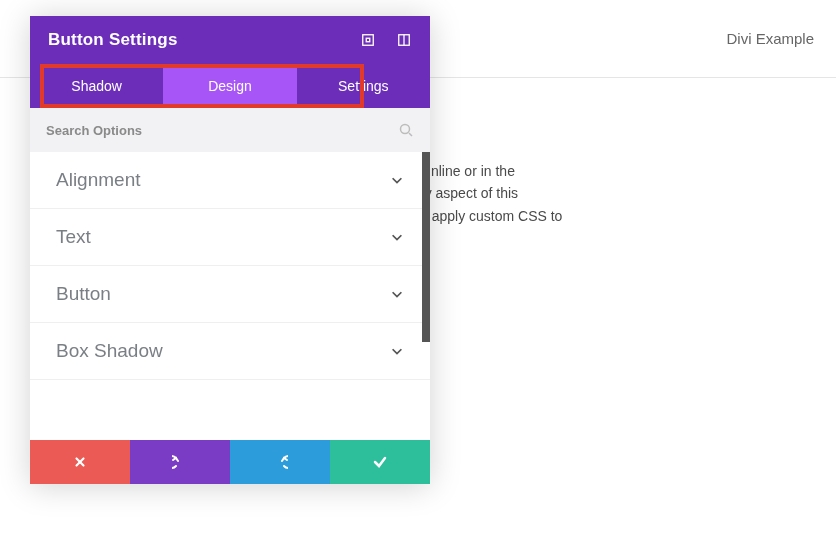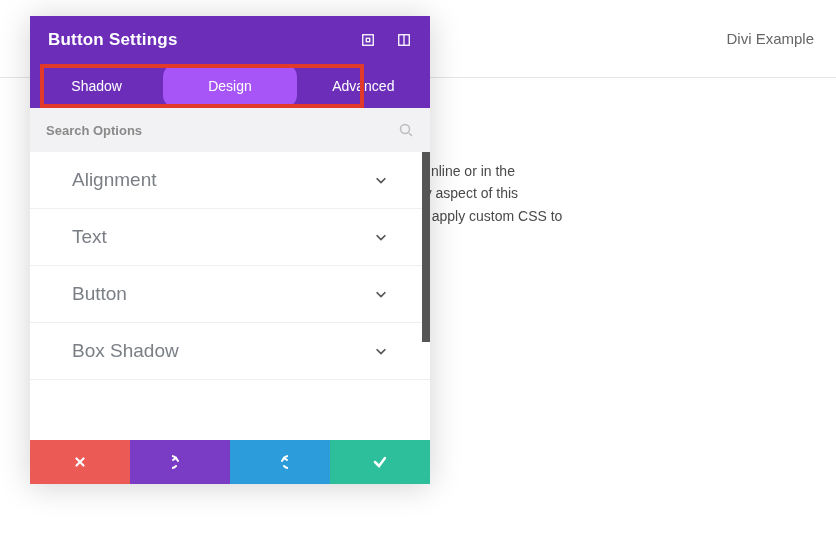--- a/index.html
+++ b/index.html
@@ -12,31 +12,31 @@
 
   .panel { position: absolute; left: 30px; top: 16px; width: 400px; background: #fff; box-shadow: 0 2px 30px rgba(0,0,0,0.18); display: flex; flex-direction: column; }
 
   .panel-header { background: #6c2eb9; color: #fff; height: 48px; display: flex; align-items: center; justify-content: space-between; padding: 0 18px; }
   .panel-title { font-weight: 600; font-size: 17px; letter-spacing: 0.2px; }
   .header-icons { display: flex; gap: 20px; align-items: center; }
   .hicon { width: 16px; height: 16px; cursor: pointer; display: flex; align-items: center; justify-content: center; }
 
   .tabs { display: flex; background: #6c2eb9; position: relative; }
   .tab { flex: 1; height: 44px; display: flex; align-items: center; justify-content: center; color: #fff; font-size: 14px; font-weight: 500; cursor: pointer; }
-  .tab.active { background: #a855f7; border-radius: 13px; }
+  .tab.active { background: #a855f7; }
   .tabs-outline { position: absolute; left: 10px; top: 0; width: 324px; height: 44px; border: 4px solid #e23a2a; pointer-events: none; }
 
   .search-row { height: 44px; padding: 0 16px; display: flex; align-items: center; background: #f2f2f4; }
   .search-input { flex: 1; border: none; background: transparent; outline: none; font-size: 13px; font-weight: 600; color: #7a7a7a; }
   .search-input::placeholder { color: #8a8a8a; }
   .search-icon { width: 16px; height: 16px; opacity: 0.5; }
 
   .body-area { height: 288px; overflow: hidden; position: relative; }
   .scrollbar { position: absolute; right: 0; top: 0; width: 8px; height: 190px; background: #555; }
-  .section { height: 57px; border-bottom: 1px solid #efefef; display: flex; align-items: center; justify-content: space-between; padding: 0 42px; cursor: pointer; background:#fff; }
+  .section { height: 57px; border-bottom: 1px solid #efefef; display: flex; align-items: center; justify-content: space-between; padding: 0 26px; cursor: pointer; background:#fff; }
   .section-label { color: #7a7f85; font-size: 19px; font-weight: 500; }
   .chev { width: 14px; height: 14px; }
 
   .footer { display: flex; height: 44px; }
   .footer-btn { flex: 1; display: flex; align-items: center; justify-content: center; cursor: pointer; color: #fff; }
   .footer-btn.cancel  { background: #eb5a54; }
   .footer-btn.undo    { background: #7a3cc4; }
   .footer-btn.redo    { background: #2d9cdb; }
   .footer-btn.save    { background: #2dbf9b; }
 
@@ -71,21 +71,21 @@
           <rect x="2" y="2" width="12" height="12"></rect>
             <line x1="8" y1="2" x2="8" y2="14"></line>
         </svg>
       </div>
     </div>
   </div>
 
   <div class="tabs">
     <div class="tab">Shadow</div>
     <div class="tab active">Design</div>
-    <div class="tab">Advanced</div>
+    <div class="tab">Settings</div>
     <div class="tabs-outline"></div>
   </div>
 
   <div class="search-row">
     <input class="search-input" placeholder="Search Options" style="">
     <span class="search-icon">
       <svg viewBox="0 0 16 16" width="16" height="16" fill="none" stroke="#888" stroke-width="1.5">
         <circle cx="7" cy="7" r="4.5"></circle>
           <line x1="11" y1="11" x2="14" y2="14"></line>
       </svg>

